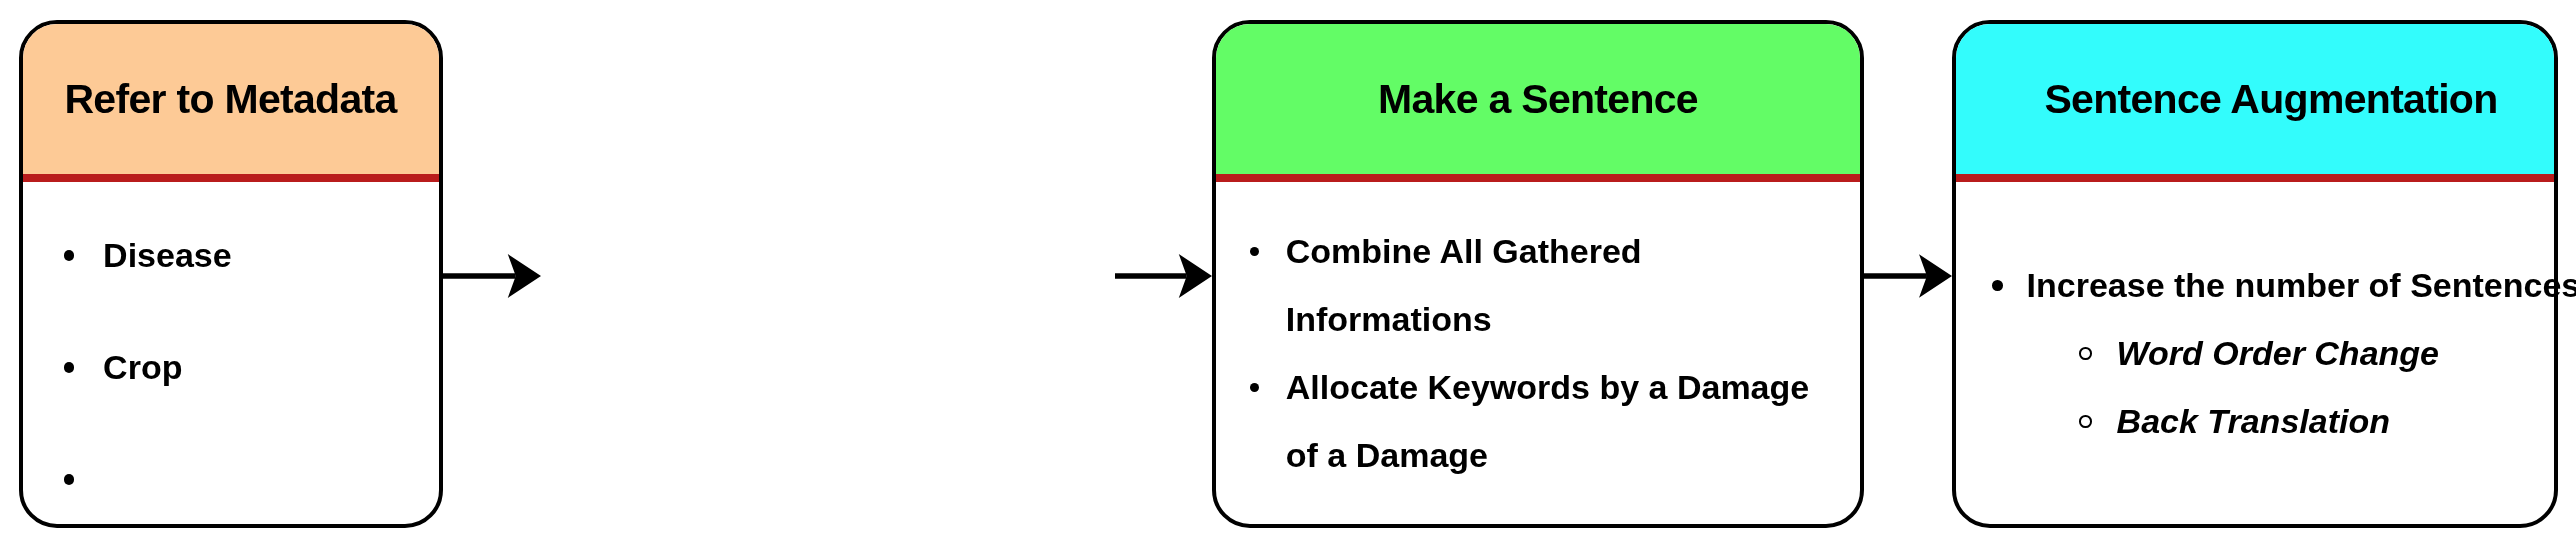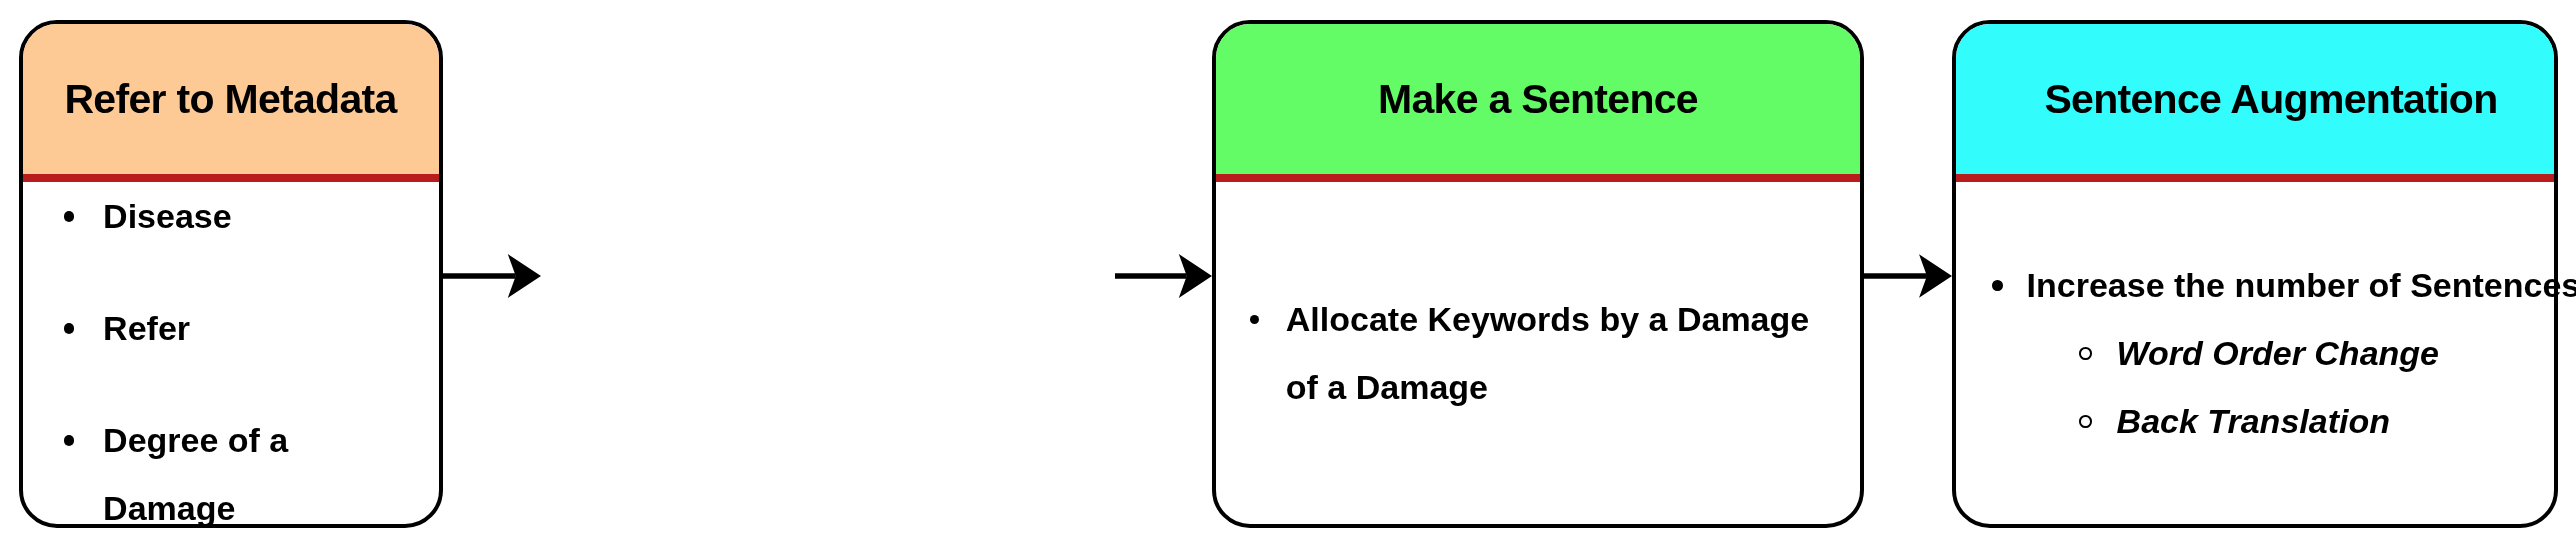--- a/index.html
+++ b/index.html
@@ -107,25 +107,24 @@
       <h2 class="card-title">Refer to Metadata</h2>
     </header>
     <div class="card-body">
       <ul>
         <li>
           <span class="dot"></span>
           <span class="text">Disease</span>
         </li>
         <li>
           <span class="dot"></span>
-          <span class="text">Refer</span>
+          <span class="text">Crop</span>
         </li>
         <li>
           <span class="dot"></span>
-          <span class="text">Degree of a Damage</span>
         </li>
       </ul>
     </div>
   </section>
 
   <svg class="arrow arrow-1" viewBox="0 0 152 90">
     <line x1="0" y1="45" x2="114" y2="45" stroke="#000000" stroke-width="8"></line>
     <polygon points="102,12 152,45 102,78 114,45" fill="#000000"></polygon>
   </svg>
 
@@ -134,20 +133,24 @@
     <line x1="0" y1="45" x2="108" y2="45" stroke="#000000" stroke-width="8"></line>
     <polygon points="96,12 146,45 96,78 108,45" fill="#000000"></polygon>
   </svg>
 
   <section class="card card-3">
     <header class="card-header" style="background-color: rgb(99, 252, 102); justify-content: center;">
       <h2 class="card-title">Make a Sentence</h2>
     </header>
     <div class="card-body">
       <ul>
+        <li>
+          <span class="dot"></span>
+          <span class="text">Combine All Gathered Informations</span>
+        </li>
         <li>
           <span class="dot"></span>
           <span class="text">Allocate Keywords by a Damage of a Damage</span>
         </li>
       </ul>
     </div>
   </section>
 
   <svg class="arrow arrow-3" viewBox="0 0 135 90">
     <line x1="0" y1="45" x2="97" y2="45" stroke="#000000" stroke-width="8"></line>

